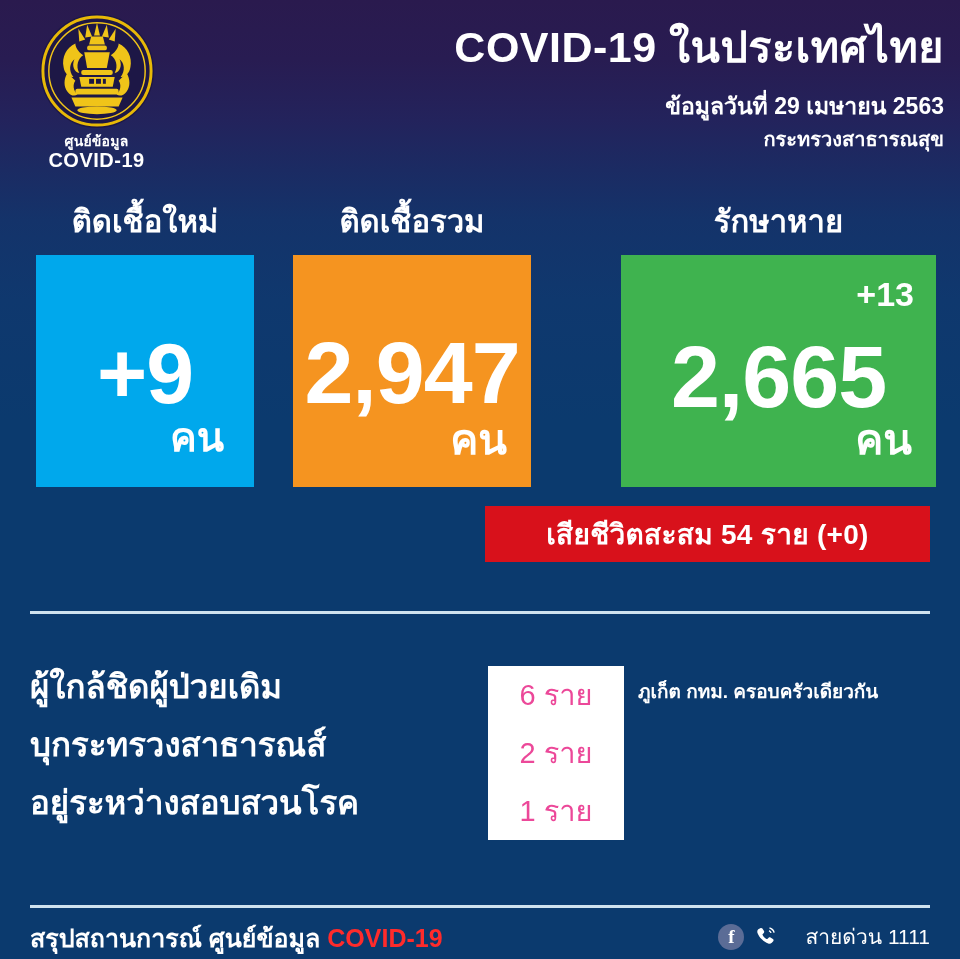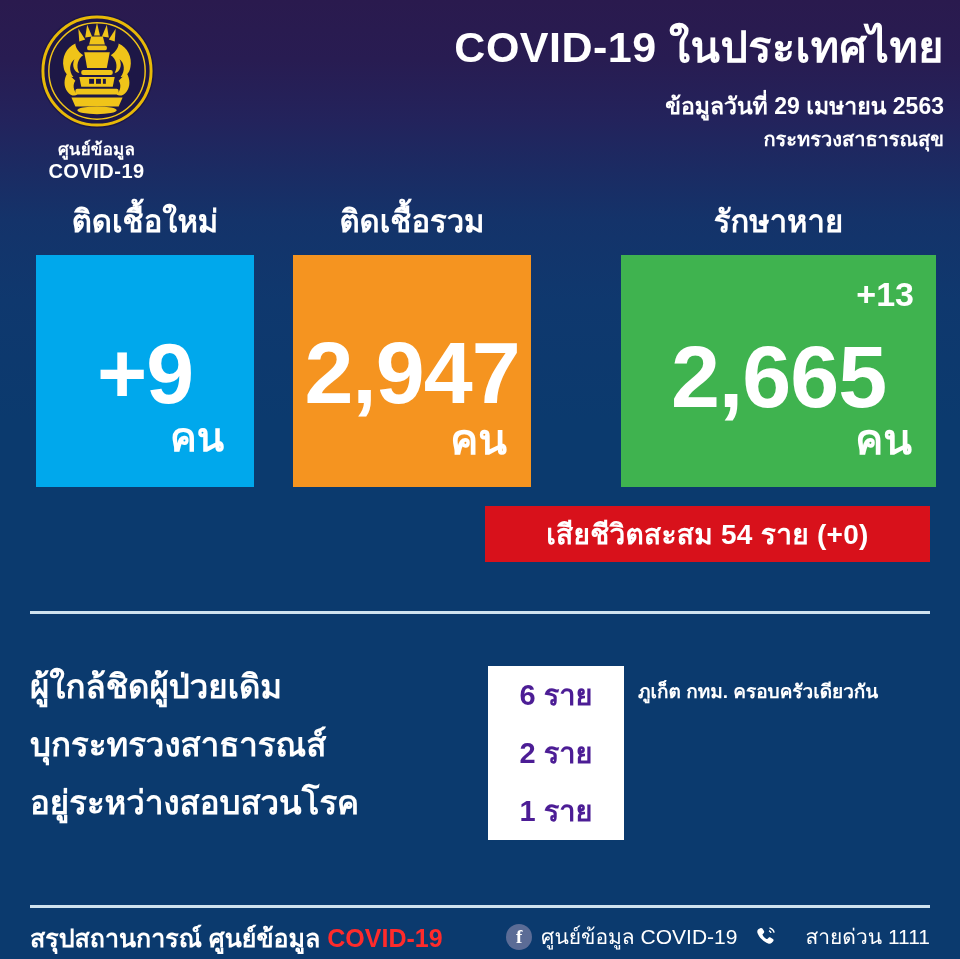--- a/index.html
+++ b/index.html
@@ -40,24 +40,24 @@
     width: 145px;
     text-align: center;
   }
   .emblem {
     width: 118px;
     height: 118px;
     margin: 0 auto;
     display: block;
   }
   .emblem-cap1 {
-    font-size: 17px;
+    font-size: 14px;
     font-weight: bold;
     letter-spacing: 0.2px;
-    margin-top: 11px;
+    margin-top: 4px;
     line-height: 1.1;
   }
   .emblem-cap2 {
     font-size: 20px;
     font-weight: bold;
     letter-spacing: 0.5px;
     line-height: 1.15;
   }
   .title-block {
     position: absolute;
@@ -204,23 +204,23 @@
     line-height: 1.3;
     white-space: nowrap;
   }
   .row-chip {
     position: absolute;
     left: 458px;
     top: 2px;
     width: 136px;
     height: 58px;
     background: #ffffff;
-    color: #4c1d95;
+    color: #ec4899;
     font-size: 29px;
-    font-weight: bold;
+    font-weight: normal;
     display: flex;
     align-items: center;
     justify-content: center;
     box-sizing: border-box;
   }
   .row-note {
     position: absolute;
     left: 608px;
     top: 12px;
     font-size: 19px;
@@ -397,21 +397,20 @@
   </div>
 
   <div class="divider bottom"></div>
 
   <div class="footer">
     <div class="footer-left">
       <span>สรุปสถานการณ์ ศูนย์ข้อมูล </span><span class="hl">COVID-19</span>
     </div>
     <div class="footer-right">
       <span class="fb-icon">f</span>
-      <span class="fb-text">ศูนย์ข้อมูล COVID-19</span>
       <svg class="phone-icon" viewBox="0 0 24 24">
         <path fill="#ffffff" d="M7.2 3.3 c0.7 -0.6 1.7 -0.5 2.2 0.3 l1.6 2.4 c0.4 0.6 0.3 1.4 -0.2 1.9 l-1 1 c-0.3 0.3 -0.4 0.7 -0.2 1.1 c0.8 1.7 2.2 3.1 3.9 3.9 c0.4 0.2 0.8 0.1 1.1 -0.2 l1 -1 c0.5 -0.5 1.3 -0.6 1.9 -0.2 l2.4 1.6 c0.8 0.5 0.9 1.5 0.3 2.2 l-1.4 1.5 c-0.9 1 -2.4 1.3 -3.6 0.8 c-2.4 -1 -4.6 -2.4 -6.4 -4.3 c-1.9 -1.8 -3.3 -4 -4.3 -6.4 c-0.5 -1.2 -0.2 -2.7 0.8 -3.6 z"></path>
         <path fill="#ffffff" d="M16.6 2.2 c2.6 0.5 4.7 2.6 5.2 5.2 l-1.4 0.3 c-0.4 -2 -2 -3.6 -4 -4 z"></path>
         <path fill="#ffffff" d="M16.1 5.2 c1.3 0.3 2.3 1.3 2.6 2.6 l-1.4 0.3 c-0.2 -0.7 -0.8 -1.3 -1.5 -1.5 z"></path>
       </svg>
       <span class="hotline-text">สายด่วน 1111</span>
     </div>
   </div>
 
 </div>

